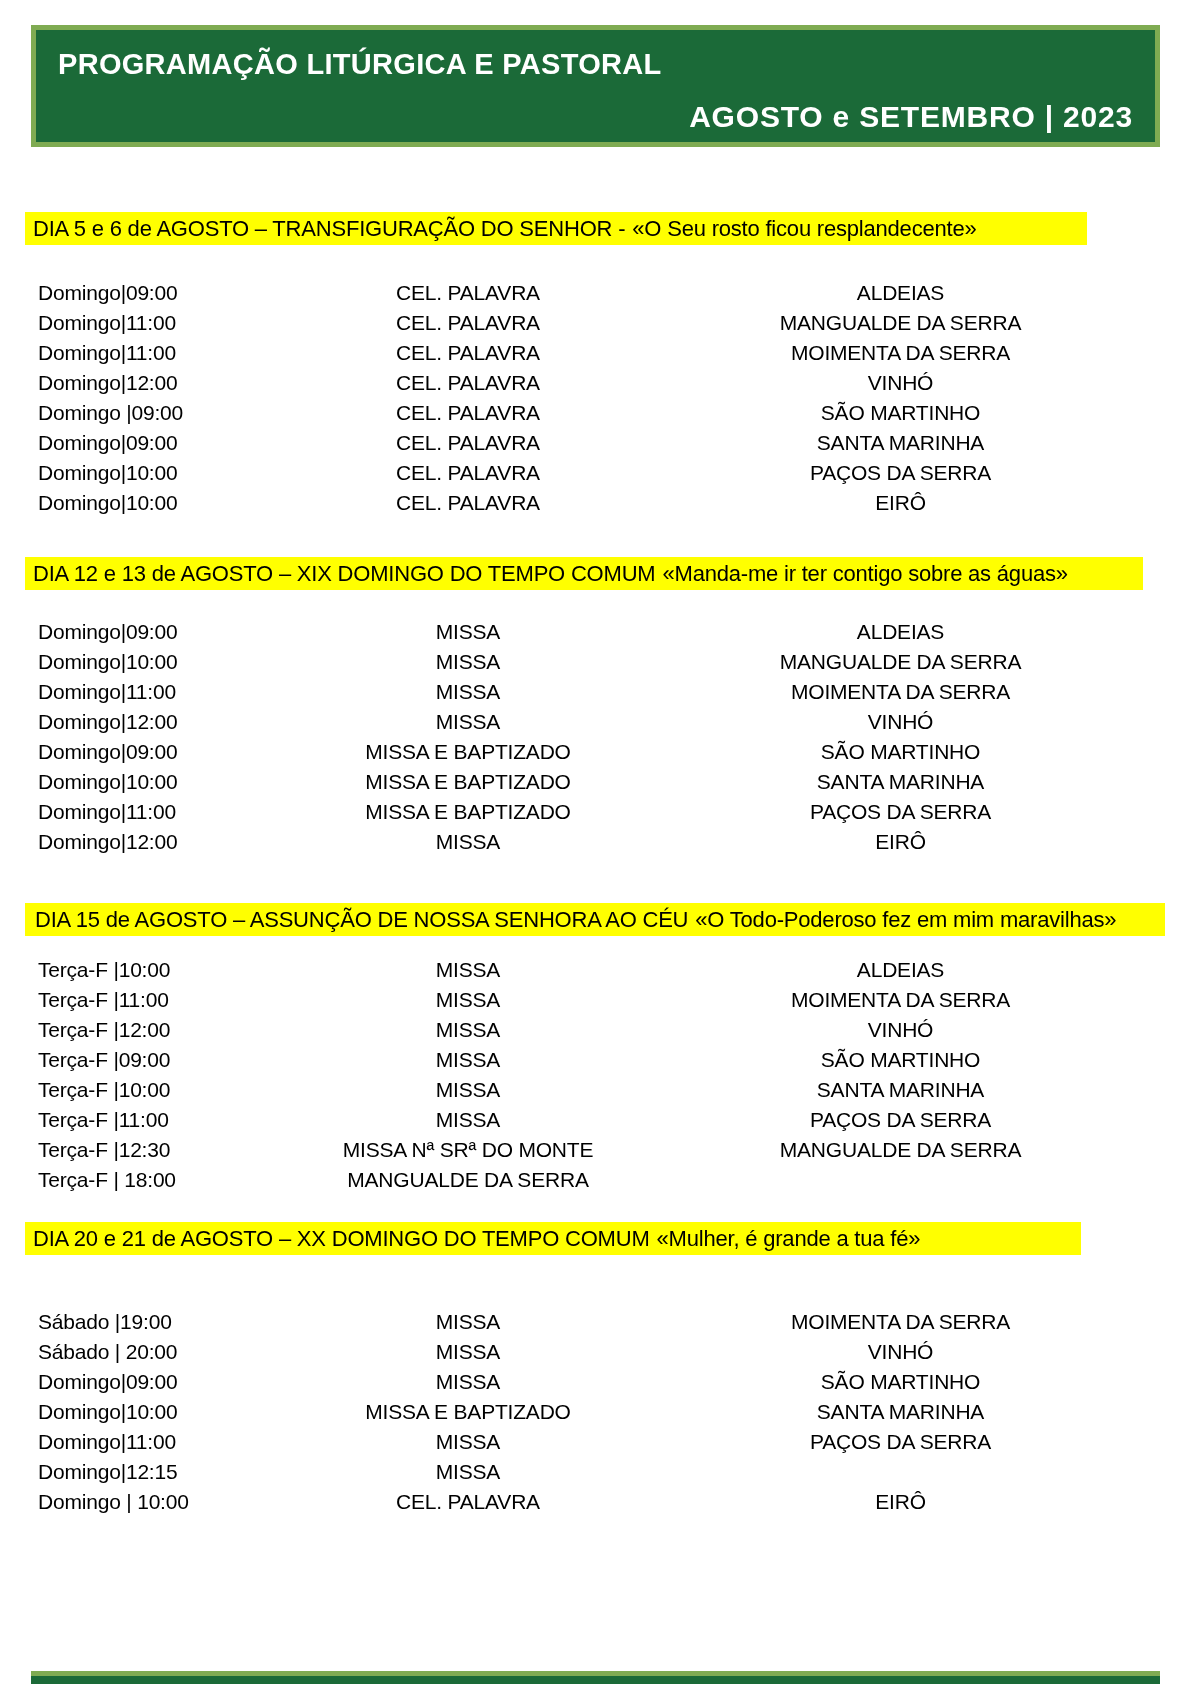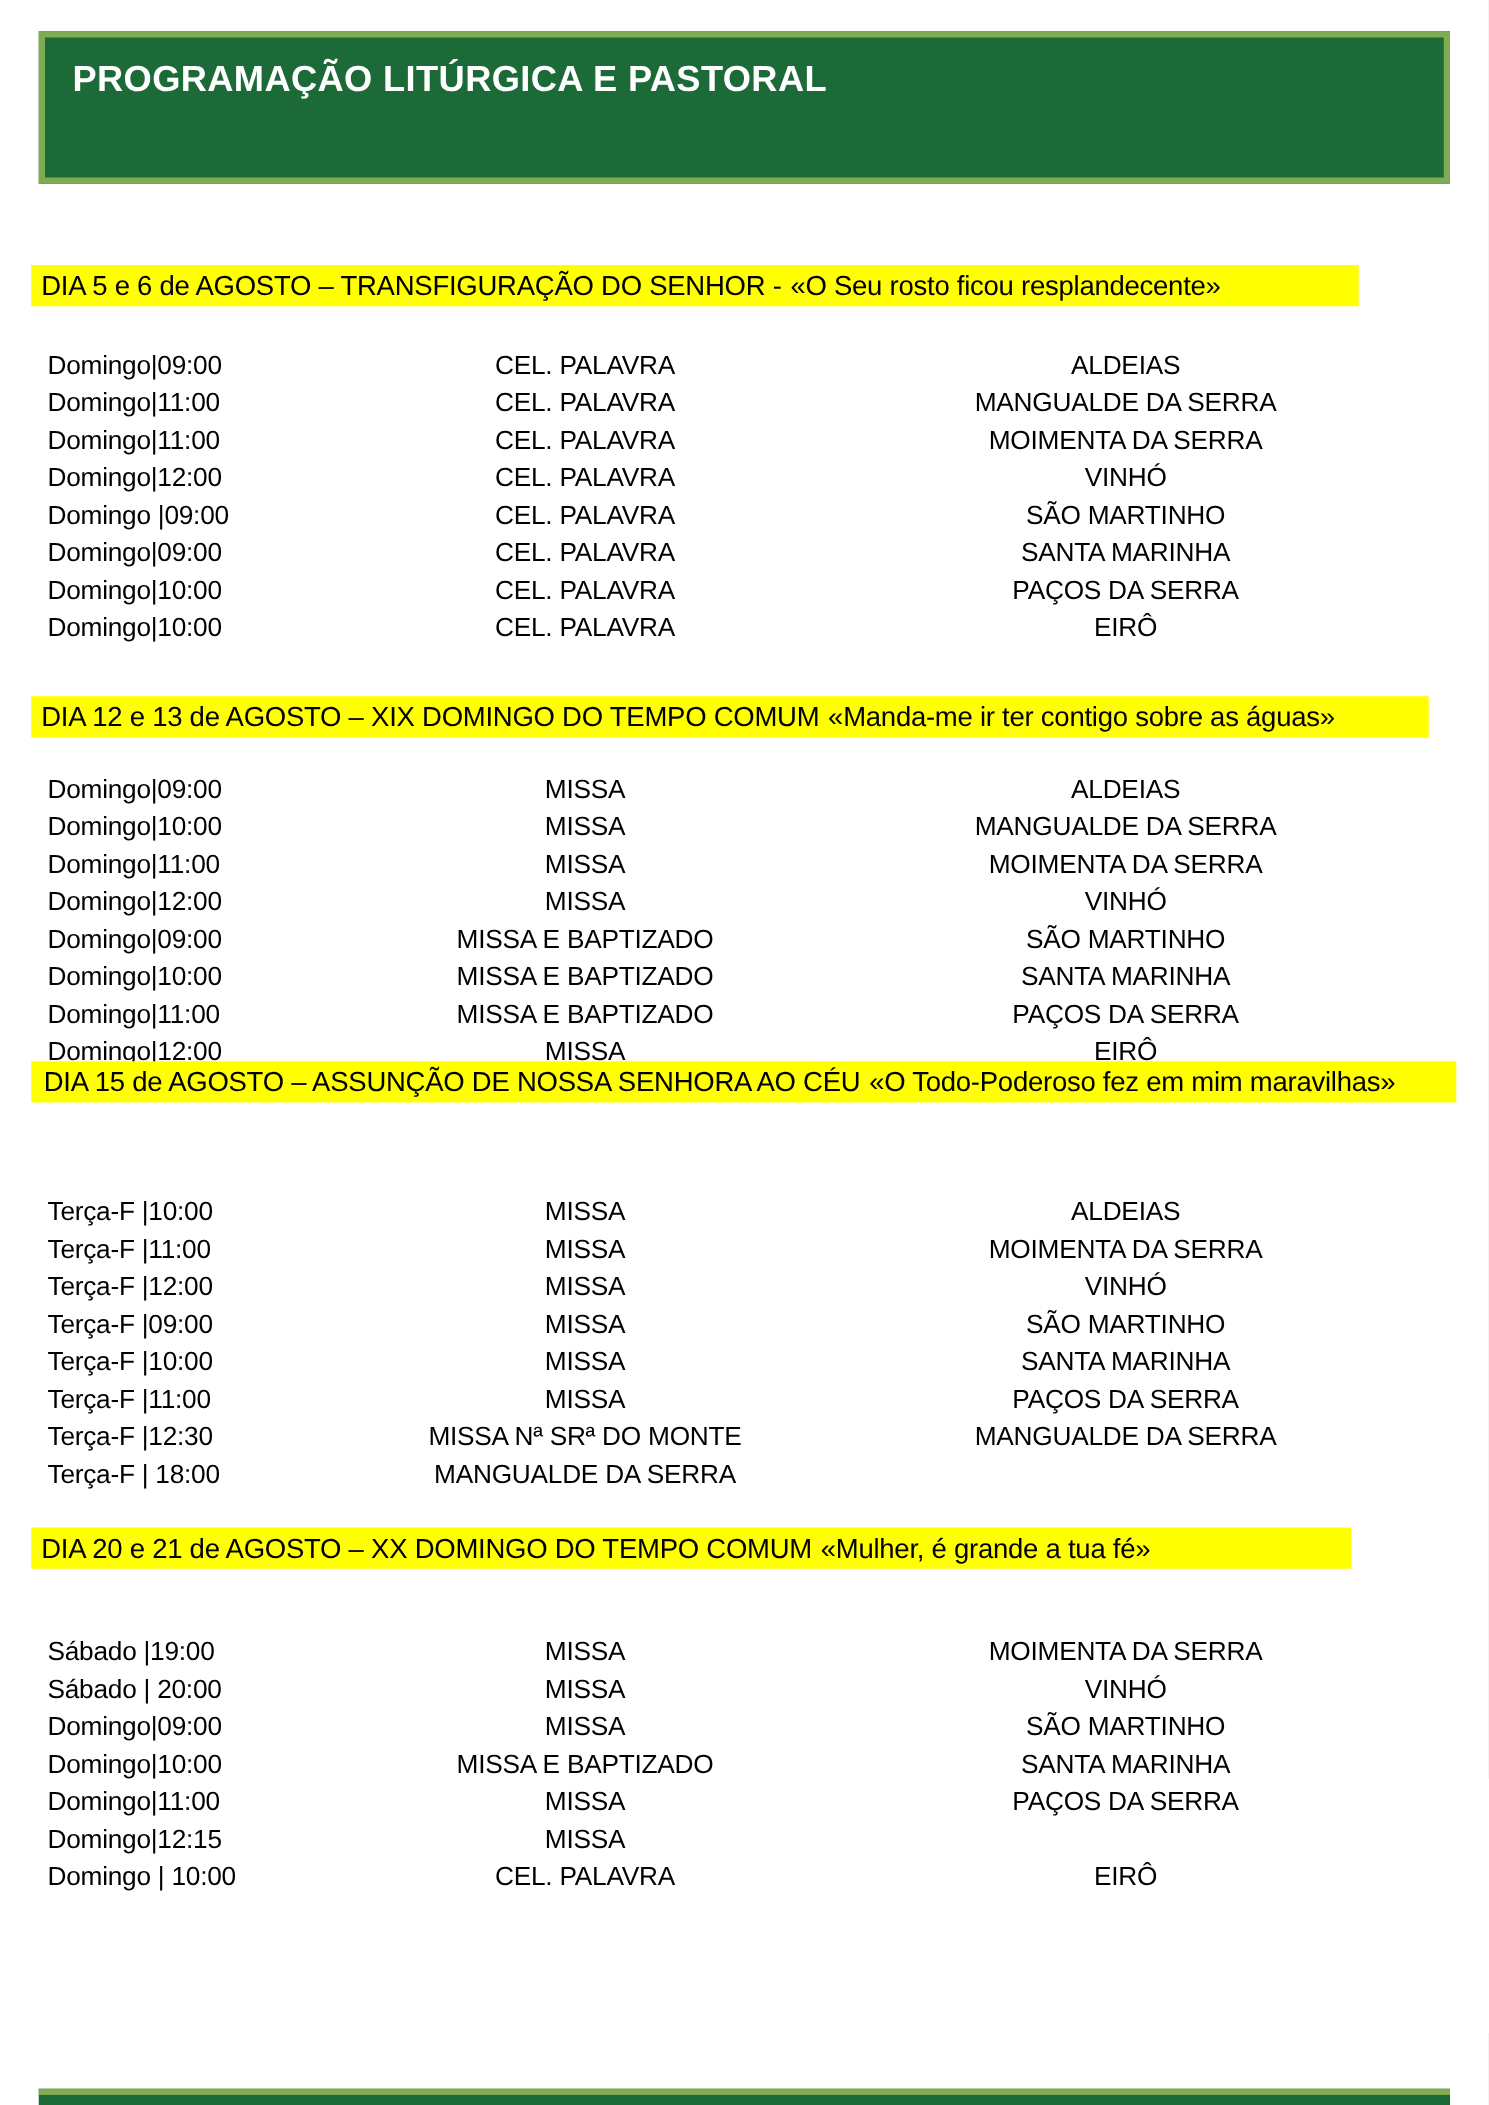--- a/index.html
+++ b/index.html
@@ -67,20 +67,21 @@
     box-sizing:border-box;
   }
 </style>
 </head>
 <body>
 
 <div class="page">
 
   <header class="banner">
     <div class="banner-title">PROGRAMAÇÃO LITÚRGICA E PASTORAL</div>
+    <div class="banner-subtitle">AGOSTO e SETEMBRO | 2023</div>
   </header>
 
   <main id="sections">
   <section>
     <div class="section-band" style="top: 212px; width: 1062px;">
       <span class="heading-main">DIA 5 e 6 de AGOSTO – TRANSFIGURAÇÃO DO SENHOR -</span><span class="heading-quote">«O Seu rosto ficou resplandecente»</span>
     </div>
     <div class="rows" style="top: 278px;">
           <div class="row">
             <span class="cell when">Domingo|09:00</span>
@@ -167,21 +168,21 @@
           </div>
           <div class="row">
             <span class="cell when">Domingo|12:00</span>
             <span class="cell what">MISSA</span>
             <span class="cell where">EIRÔ</span>
           </div>
         </div>
   </section>
 
   <section>
-    <div class="section-band" style="top: 849px; width: 1140px; padding-left: 10px;">
+    <div class="section-band" style="top: 903px; width: 1140px; padding-left: 10px;">
       <span class="heading-main">DIA 15 de AGOSTO – ASSUNÇÃO DE NOSSA SENHORA AO CÉU</span><span class="heading-quote">«O Todo-Poderoso fez em mim maravilhas»</span>
     </div>
     <div class="rows" style="top: 955px;">
           <div class="row">
             <span class="cell when">Terça-F |10:00</span>
             <span class="cell what">MISSA</span>
             <span class="cell where">ALDEIAS</span>
           </div>
           <div class="row">
             <span class="cell when">Terça-F |11:00</span>

